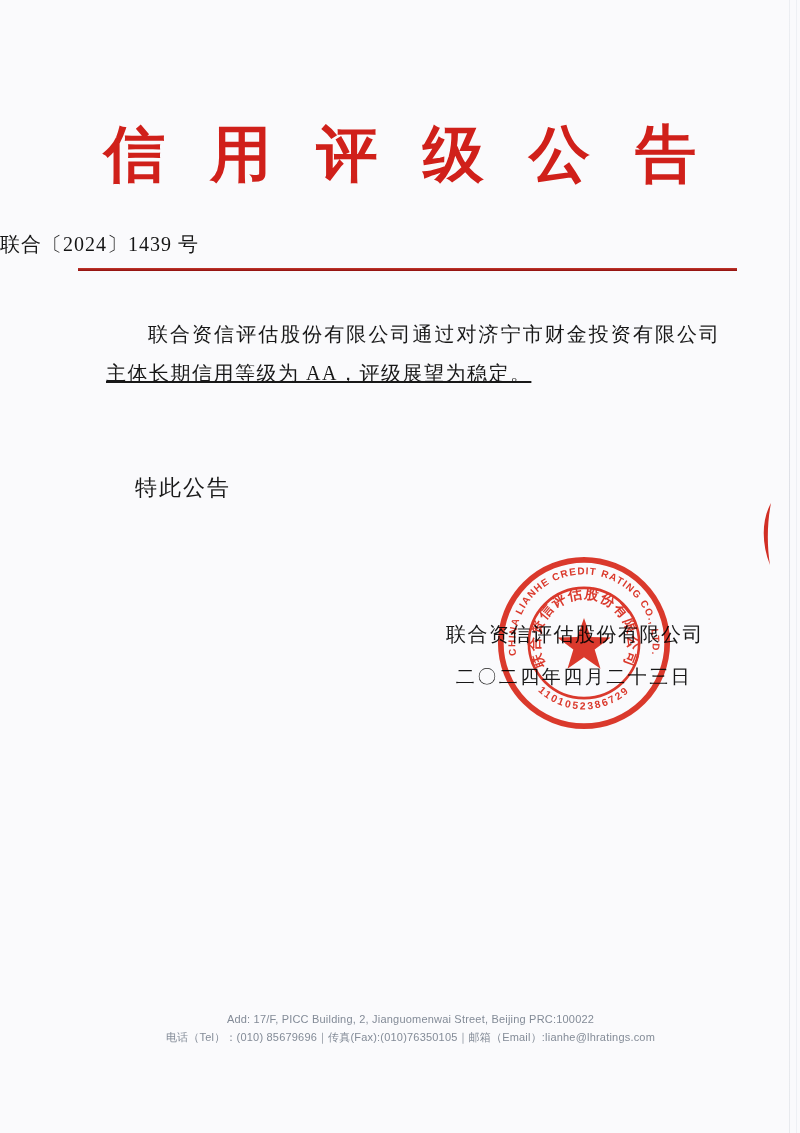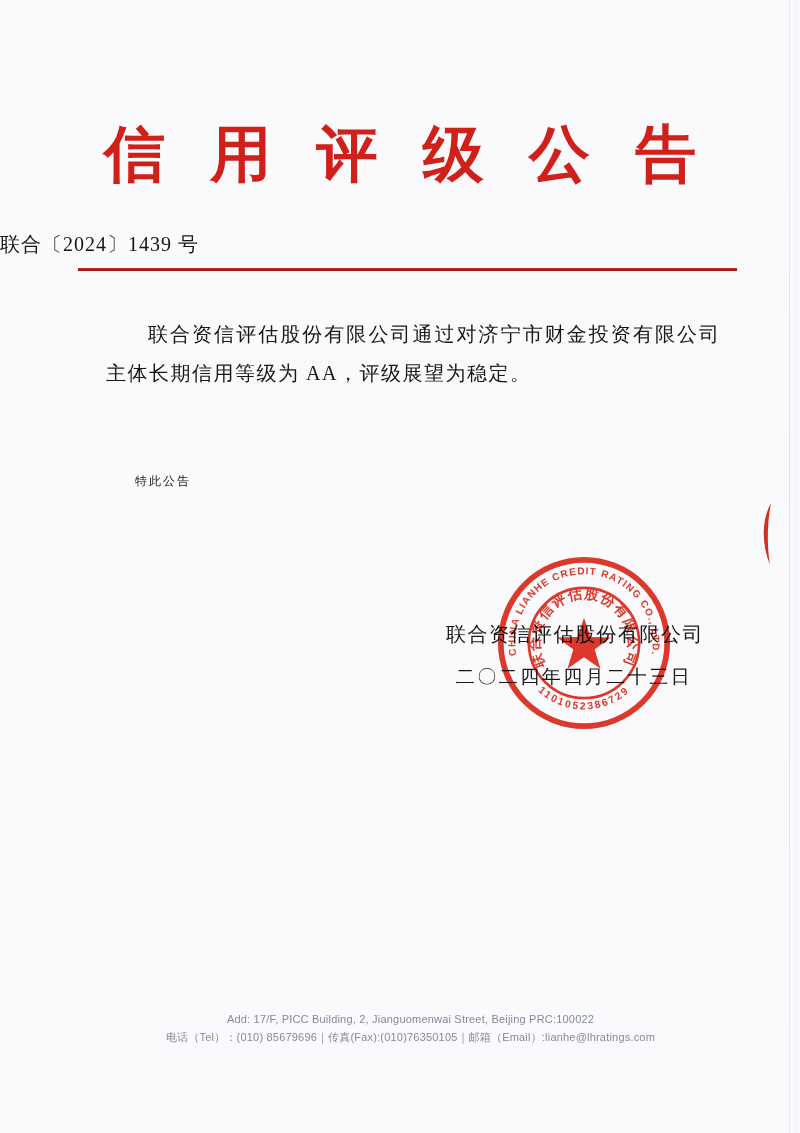--- a/index.html
+++ b/index.html
@@ -45,24 +45,24 @@
     position:absolute; top:315px; left:95px; width:613px;
     font-size:20px; color:#181818;margin-left:11px;
   }
   .body-line {
     line-height:39px; height:39px;
     text-align:justify;
     text-align-last:justify;
     white-space:nowrap;
   }
   .body-line.indent { padding-left:42px; }
-  .body-line.last { text-align-last:left; letter-spacing:1.5px; }
+  .body-line.last { text-align-last:left; letter-spacing:1.5px;text-decoration:underline; }
   .closing {
     position:absolute; top:473px; left:135px;
-    font-size:12px; letter-spacing:2px; color:#181818;font-family:Liberation Mono, monospace;
+    font-size:22px; letter-spacing:2px; color:#181818;font-family:Liberation Mono, monospace;
   }
   .signature {
     position:absolute; top:621px; left:446px; width:256px;
     text-align:center; color:#181818;
   }
   .sig-company { font-size:20px; letter-spacing:1.5px; white-space:nowrap; }
   .sig-date { margin-top:16px; font-size:19px; letter-spacing:2.5px; white-space:nowrap; }
   .seal {
     position:absolute; left:480px; top:539px;
     width:208px; height:208px;

